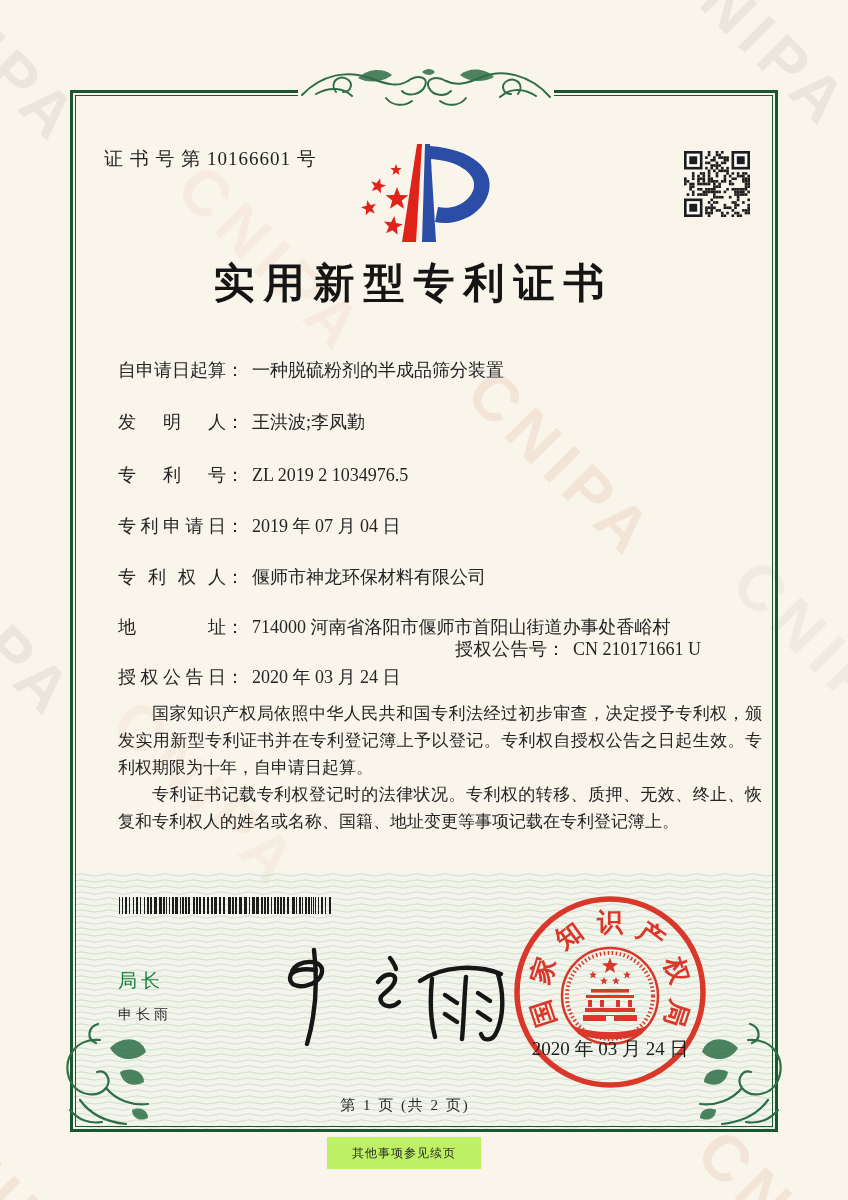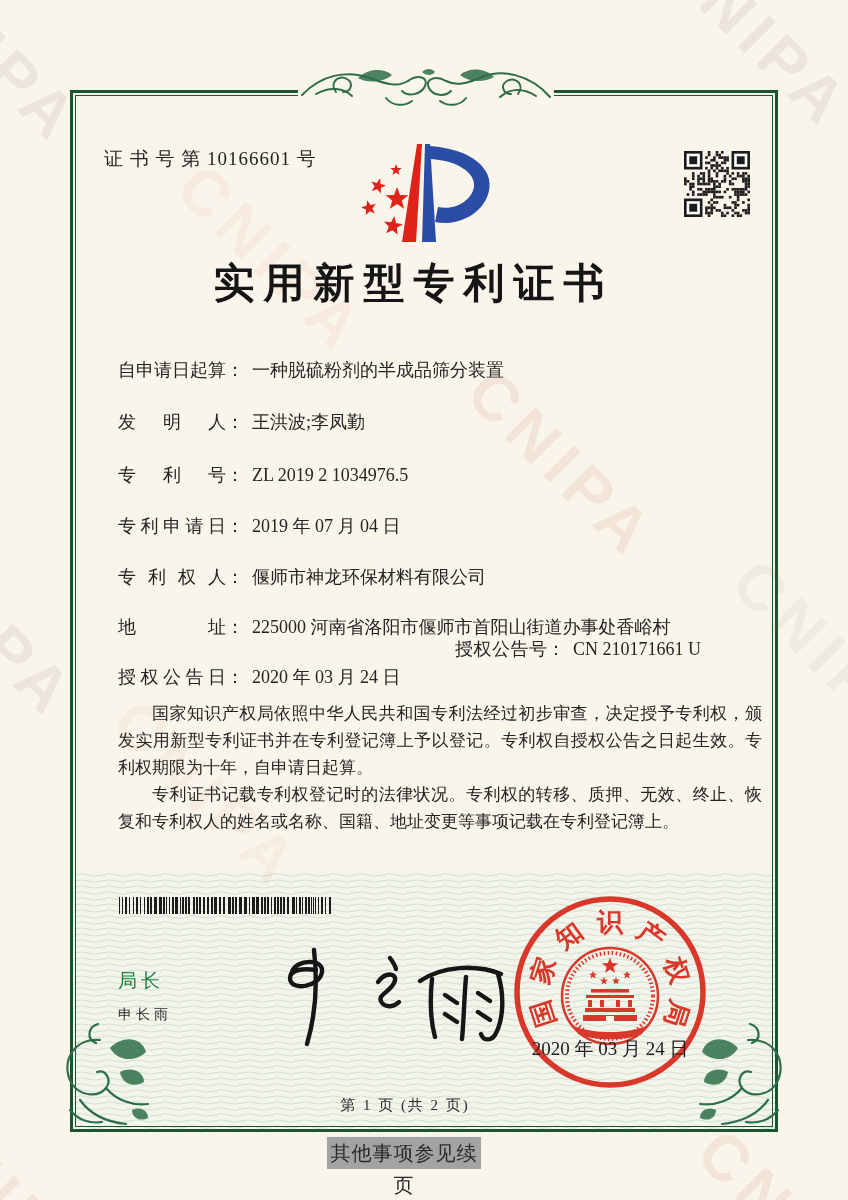--- a/index.html
+++ b/index.html
@@ -54,21 +54,21 @@
   #director-title{left:118px;top:968px;z-index:4;font-family:"Liberation Sans","DejaVu Sans",sans-serif;font-size:19px;letter-spacing:4px;color:#15803d;}
   #director-name{left:118px;top:1006px;z-index:4;font-family:"Liberation Sans","DejaVu Sans",sans-serif;font-size:14px;letter-spacing:4px;color:#2b2b2b;}
   #sig{left:262px;top:946px;width:250px;height:102px;z-index:4;}
   
   #seal{left:510px;top:892px;width:200px;height:200px;z-index:5;}
   #seal-date{left:508px;top:1036px;width:204px;text-align:center;z-index:6;font-size:19px;color:#1c1c1c;white-space:nowrap;}
   
   #page-no{left:0;width:810px;top:1096px;text-align:center;font-size:15px;letter-spacing:2px;z-index:4;color:#2a2a2a;}
   #note-box{
     left:327px;top:1137px;width:154px;height:32px;line-height:32px;z-index:4;
-    background:#a3a3a3;text-align:center;font-size:20px;letter-spacing:1px;color:#2a2a2a;
+    background:#bef264;text-align:center;font-size:12px;letter-spacing:1px;color:#2a2a2a;
     box-shadow:0 0 2px rgba(0,0,0,0.05);
   }
 </style>
 </head>
 <body>
 
 <div class="wm gray" style="left:-70px;top:-60px;">CNIPA</div>
 <div class="wm gray" style="left:700px;top:-75px;">CNIPA</div>
 <div class="wm" style="left:215px;top:150px;opacity:.65;">CNIPA</div>
 <div class="wm" style="left:505px;top:355px;">CNIPA</div>
@@ -412,21 +412,21 @@
 <div class="row" style="top:463px;">
   <span class="flabel">专利号</span><span class="colon">：</span><span class="fvalue">ZL 2019 2 1034976.5</span>
 </div>
 <div class="row" style="top:514px;">
   <span class="flabel">专利申请日</span><span class="colon">：</span><span class="fvalue">2019 年 07 月 04 日</span>
 </div>
 <div class="row" style="top:565px;">
   <span class="flabel">专利权人</span><span class="colon">：</span><span class="fvalue">偃师市神龙环保材料有限公司</span>
 </div>
 <div class="row" style="top:615px;">
-  <span class="flabel">地址</span><span class="colon">：</span><span class="fvalue">225000 河南省洛阳市偃师市首阳山街道办事处香峪村</span>
+  <span class="flabel">地址</span><span class="colon">：</span><span class="fvalue">714000 河南省洛阳市偃师市首阳山街道办事处香峪村</span>
 </div>
 <div class="row" style="top:665px;">
   <span class="flabel">授权公告日</span><span class="colon">：</span><span class="fvalue">2020 年 03 月 24 日</span>
 </div>
 <div class="row" style="top:637px;left:455px;">
   <span class="flabel2">授权公告号</span><span class="colon">：</span><span class="fvalue">CN 210171661 U</span>
 </div>
 
 <div id="legal" class="abs">
   <p>国家知识产权局依照中华人民共和国专利法经过初步审查，决定授予专利权，颁发实用新型专利证书并在专利登记簿上予以登记。专利权自授权公告之日起生效。专利权期限为十年，自申请日起算。</p>

